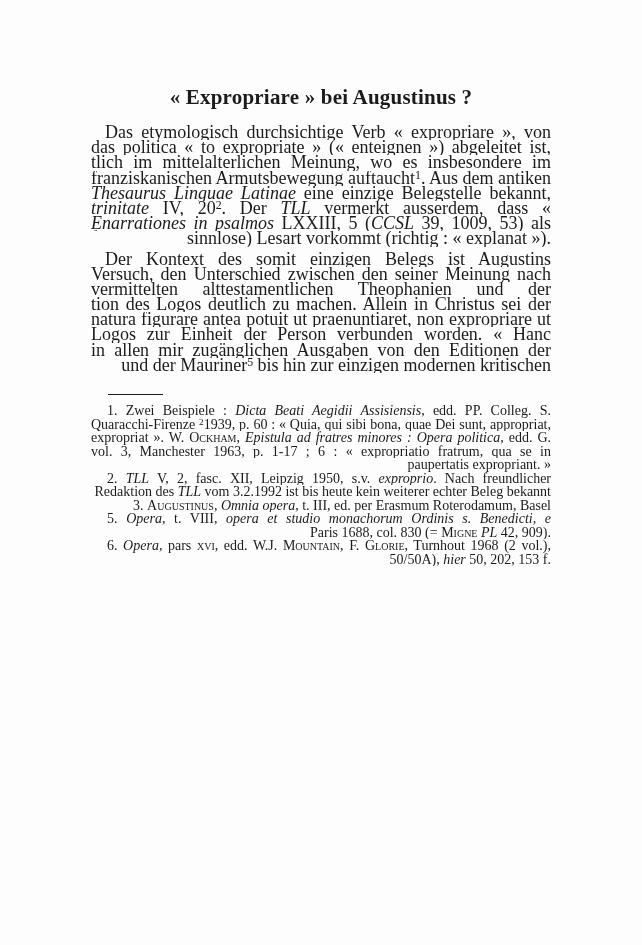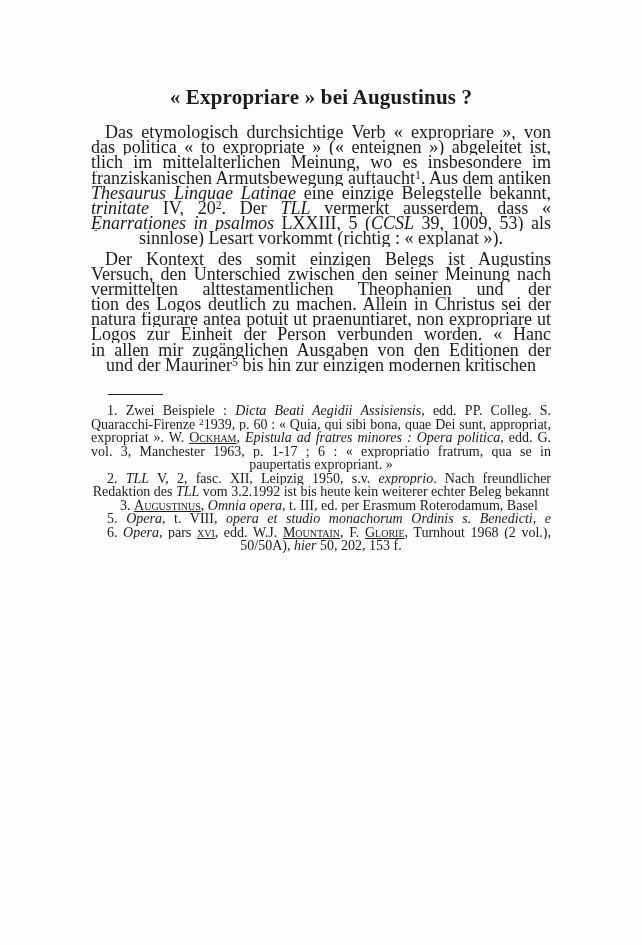--- a/index.html
+++ b/index.html
@@ -25,39 +25,39 @@
     line-height: 26px;
     letter-spacing: 0.2px;
   }
   .body-text {
     margin-top: 15px;
     font-size: 18px;
   }
   .body-text .line { line-height: 15.2px; height: 15.2px; }
   .para + .para { margin-top: 5px; }
 
-  .line { overflow: hidden; text-align: center; }
+  .line { overflow: hidden; text-align: right; }
   .line.j { text-align: justify; }
   .line.j::after { content: ""; display: inline-block; width: 100%; height: 0; }
   .body-text .line.ind { text-indent: 14px; }
 
   .fn-sep {
     margin: 21px 0 9px 17px;
     width: 55px;
     height: 0;
     border: 0;
     border-top: 1.4px solid currentColor;
   }
   .footnotes { font-size: 14px; }
   .footnotes .line { line-height: 13.5px; height: 13.5px; }
   .footnotes .line.ind { text-indent: 16px; }
   .fn + .fn { margin-top: 0; }
 
   .i  { font-style: italic; }
-  .sc { font-variant: small-caps; text-decoration: underline; }
+  .sc { font-variant: small-caps; }
   .sup { font-size: 0.66em; position: relative; top: -0.38em; }
 </style>
 </head>
 <body>
 
 <div class="page" style="background: rgb(253, 253, 253); color: rgb(27, 27, 27);">
   <div class="content">
 
     <h1 class="title">« Expropriare » bei Augustinus ?</h1>
 
@@ -96,20 +96,21 @@
         </div>
       <div class="fn">
           <div class="line j ind"><span>2. </span><span class="i">TLL</span><span> V, 2, fasc. XII, Leipzig 1950, s.v. </span><span class="i">exproprio</span><span>. Nach freundlicher Auskunft der</span></div>
           <div class="line"><span>Redaktion des </span><span class="i">TLL</span><span> vom 3.2.1992 ist bis heute kein weiterer echter Beleg bekannt geworden.</span></div>
         </div>
       <div class="fn">
           <div class="line ind"><span>3. </span><span class="sc">Augustinus</span><span>, </span><span class="i">Omnia opera</span><span>, t. III, ed. per Erasmum Roterodamum, Basel 1528, p. 223.</span></div>
         </div>
       <div class="fn">
           <div class="line j ind"><span>5. </span><span class="i">Opera</span><span>, t. VIII, </span><span class="i">opera et studio monachorum Ordinis s. Benedicti, e Congregatione s. Mauri</span><span>,</span></div>
+          <div class="line"><span>Paris 1688, col. 830 (= </span><span class="sc">Migne</span><span> </span><span class="i">PL</span><span> 42, 909).</span></div>
         </div>
       <div class="fn">
           <div class="line j ind"><span>6. </span><span class="i">Opera</span><span>, pars </span><span class="sc">xvi</span><span>, edd. W.J. </span><span class="sc">Mountain</span><span>, F. </span><span class="sc">Glorie</span><span>, Turnhout 1968 (2 vol.), (</span><span class="i">CCSL</span></div>
           <div class="line"><span>50/50A), </span><span class="i">hier</span><span> 50, 202, 153 f.</span></div>
         </div>
     </section>
 
   </div>
 </div>
 

